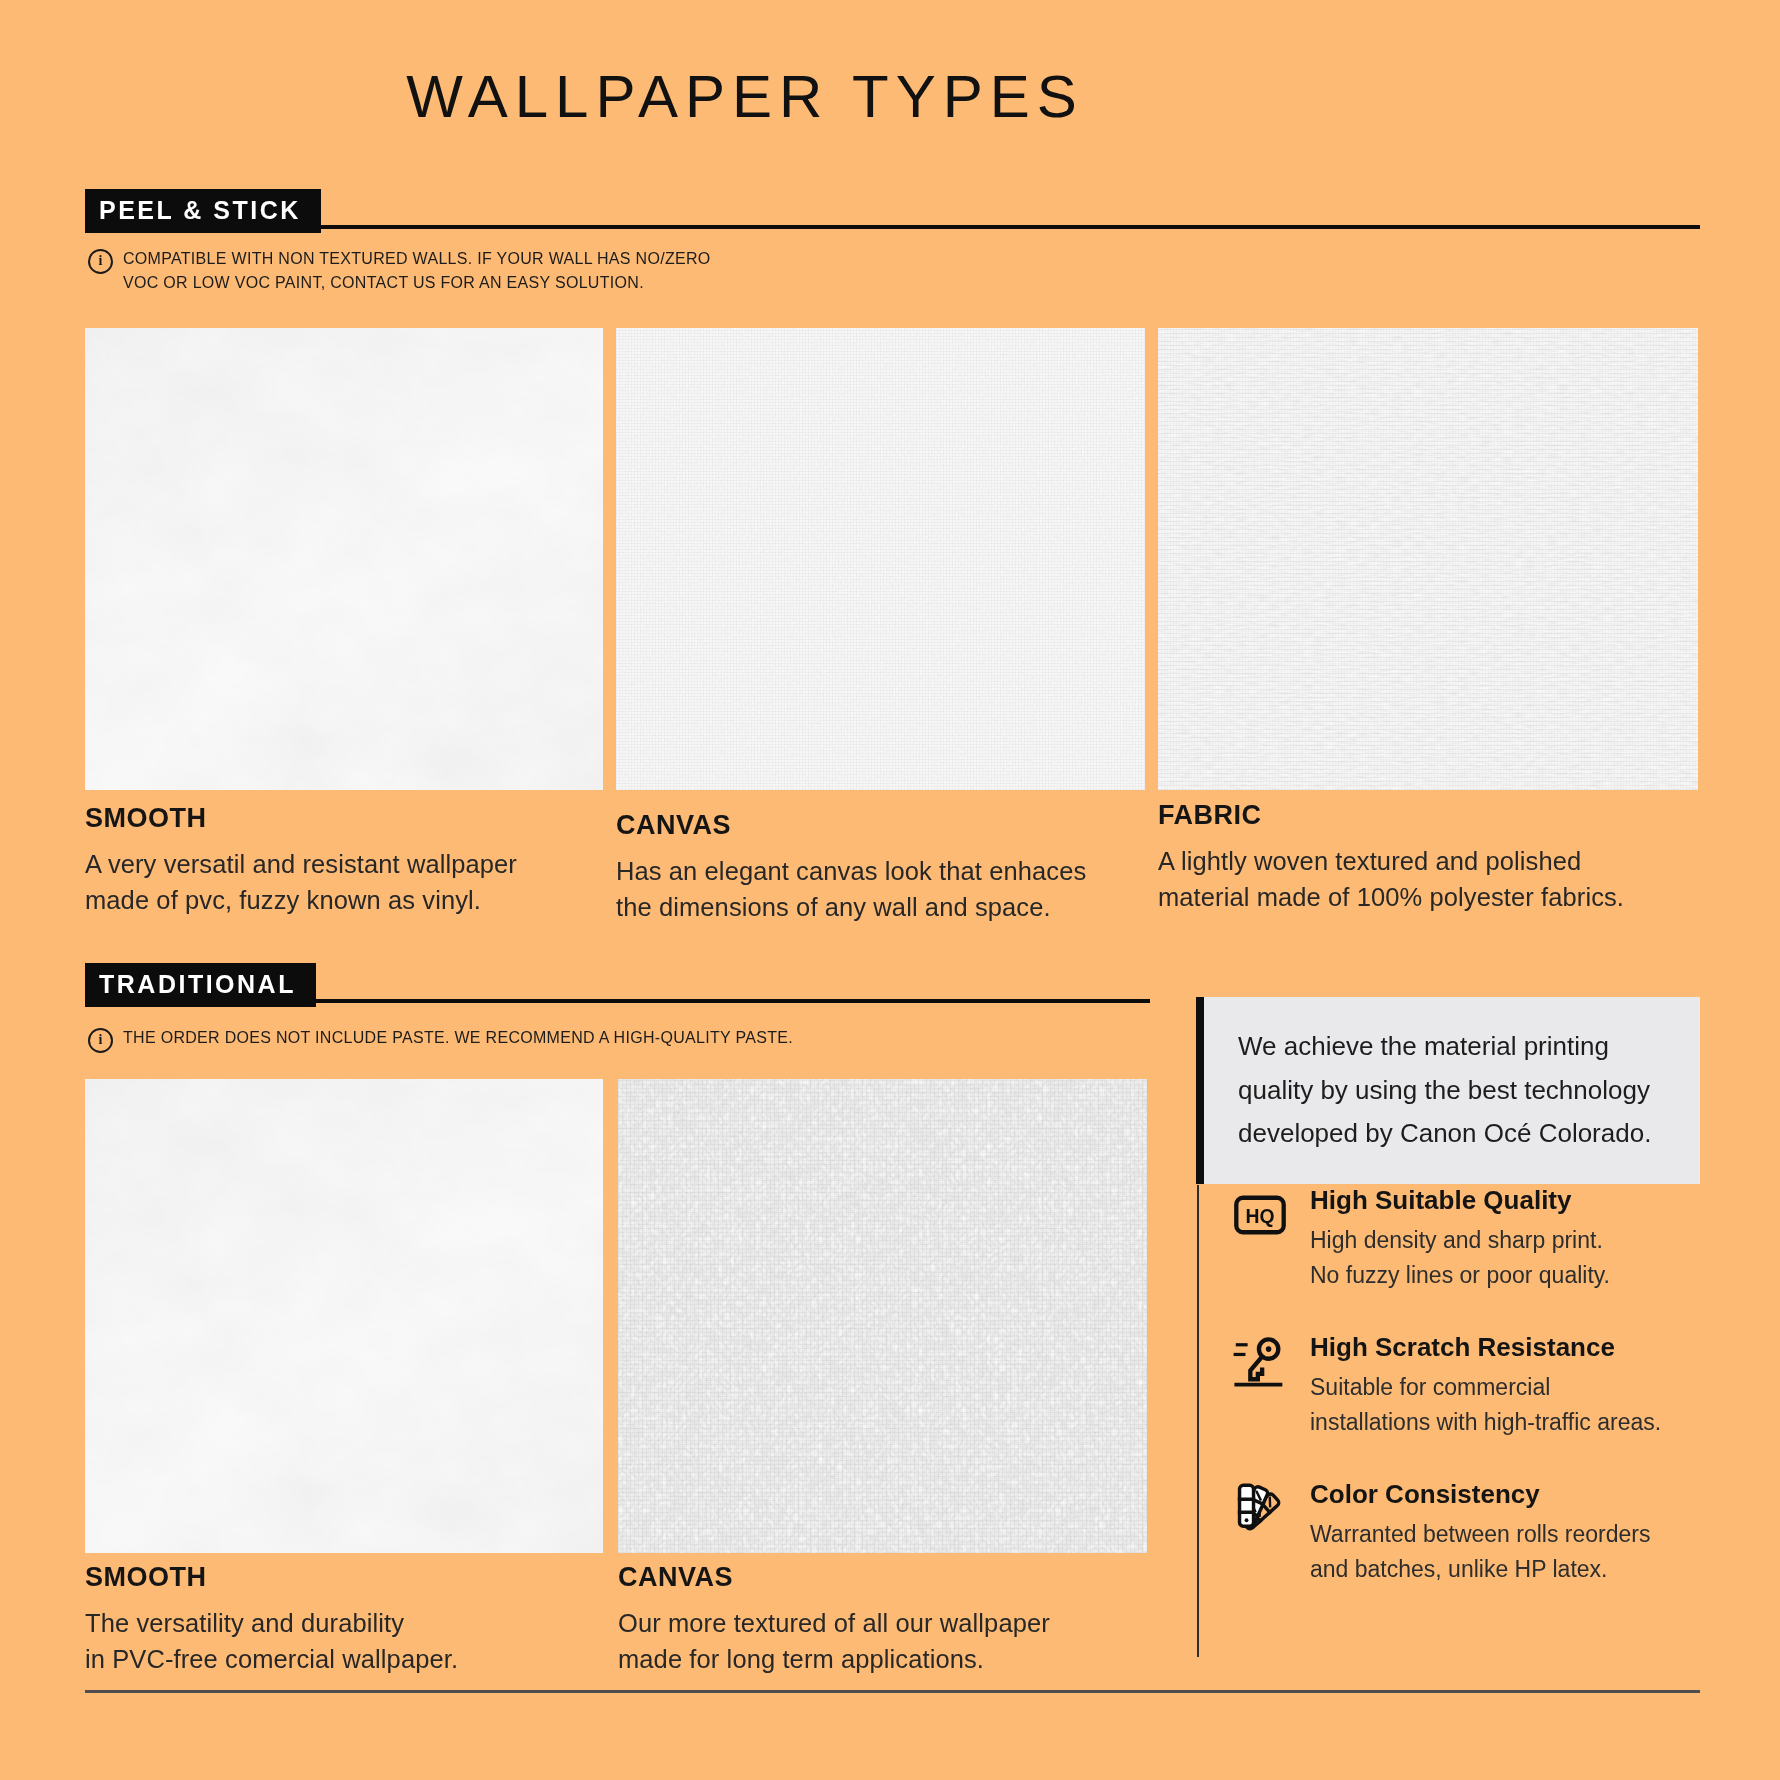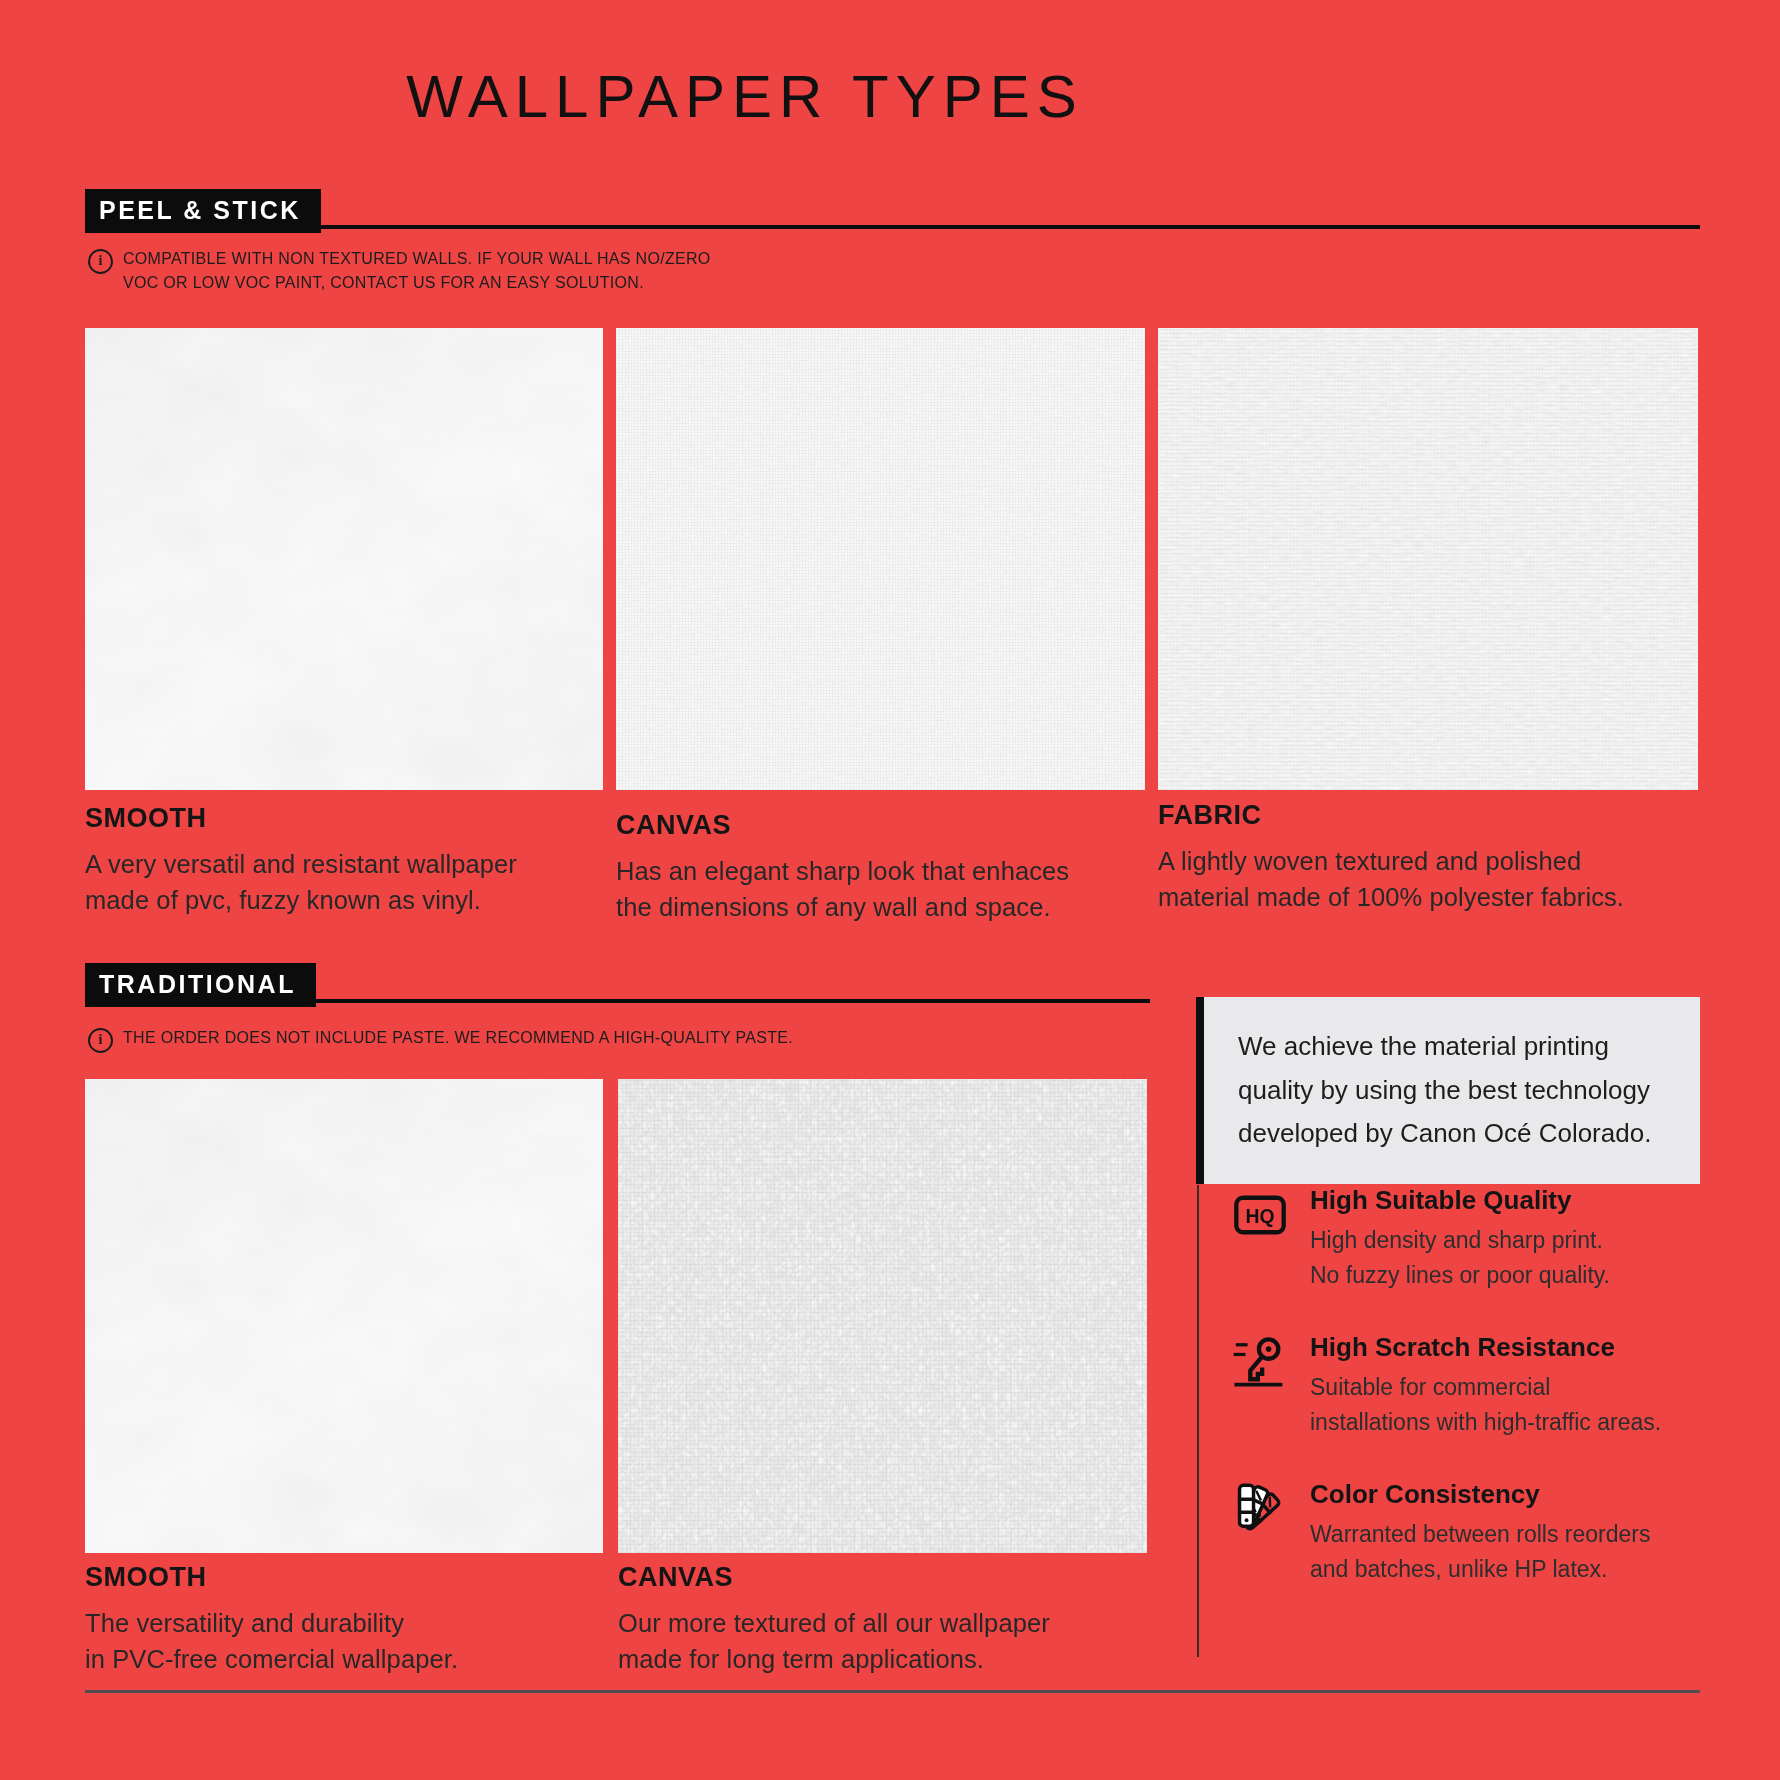--- a/index.html
+++ b/index.html
@@ -1,17 +1,17 @@
 <!DOCTYPE html>
 <html><head>
 <meta charset="utf-8">
 <style>
   html,body{margin:0;padding:0;background:#ffffff;}
   #canvas{
-    position:relative;width:1780px;height:1780px;background:#ef4444;overflow:hidden;
+    position:relative;width:1780px;height:1780px;background:#fdba74;overflow:hidden;
     font-family:"Liberation Sans","DejaVu Sans",sans-serif;color:#161616;
   }
   
   .page-title{
     position:absolute;top:62px;left:0;width:1490px;margin:0;
     text-align:center;font-size:60px;font-weight:400;letter-spacing:7px;color:#111;
   }
   
   .chip{
     position:absolute;left:85px;background:#0c0c0c;color:#fff;
@@ -166,21 +166,21 @@
     <div class="cap">
       <div class="cap-title">SMOOTH</div>
       <div class="cap-desc">
         <div>A very versatil and resistant wallpaper</div>
         <div>made of pvc, fuzzy known as vinyl.</div>
       </div>
     </div>
     <div class="cap">
       <div class="cap-title">CANVAS</div>
       <div class="cap-desc">
-        <div>Has an elegant sharp look that enhaces</div>
+        <div>Has an elegant canvas look that enhaces</div>
         <div>the dimensions of any wall and space.</div>
       </div>
     </div>
     <div class="cap">
       <div class="cap-title">FABRIC</div>
       <div class="cap-desc">
         <div>A lightly woven textured and polished</div>
         <div>material made of 100% polyester fabrics.</div>
       </div>
     </div>

